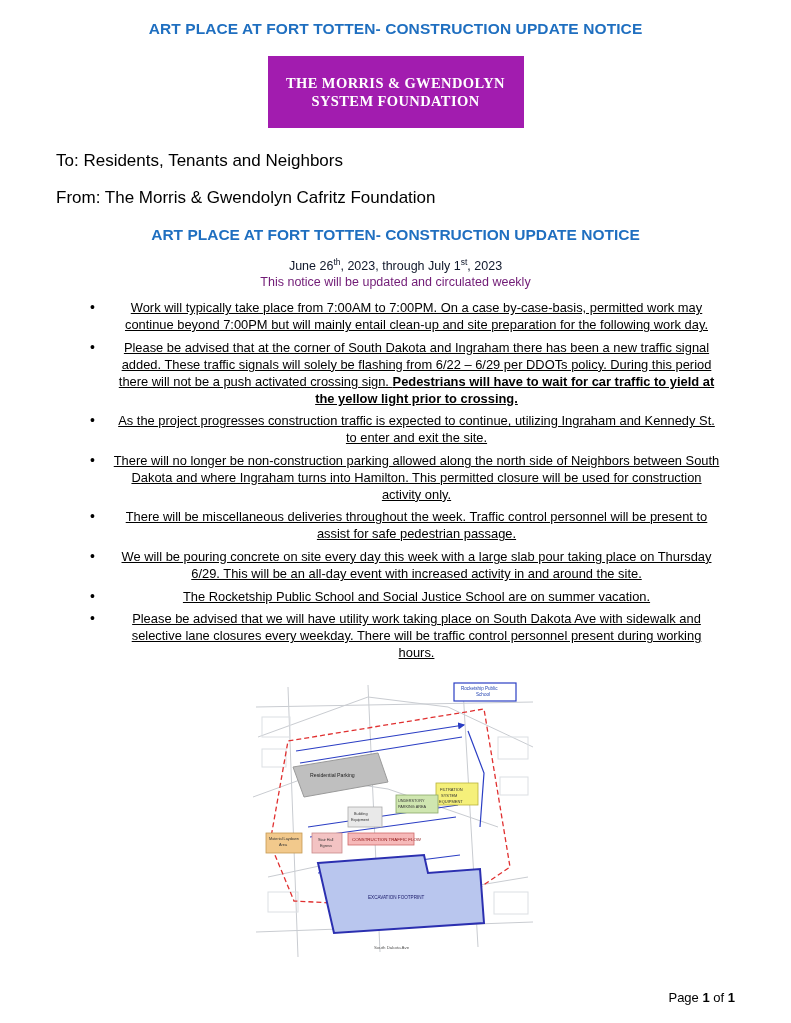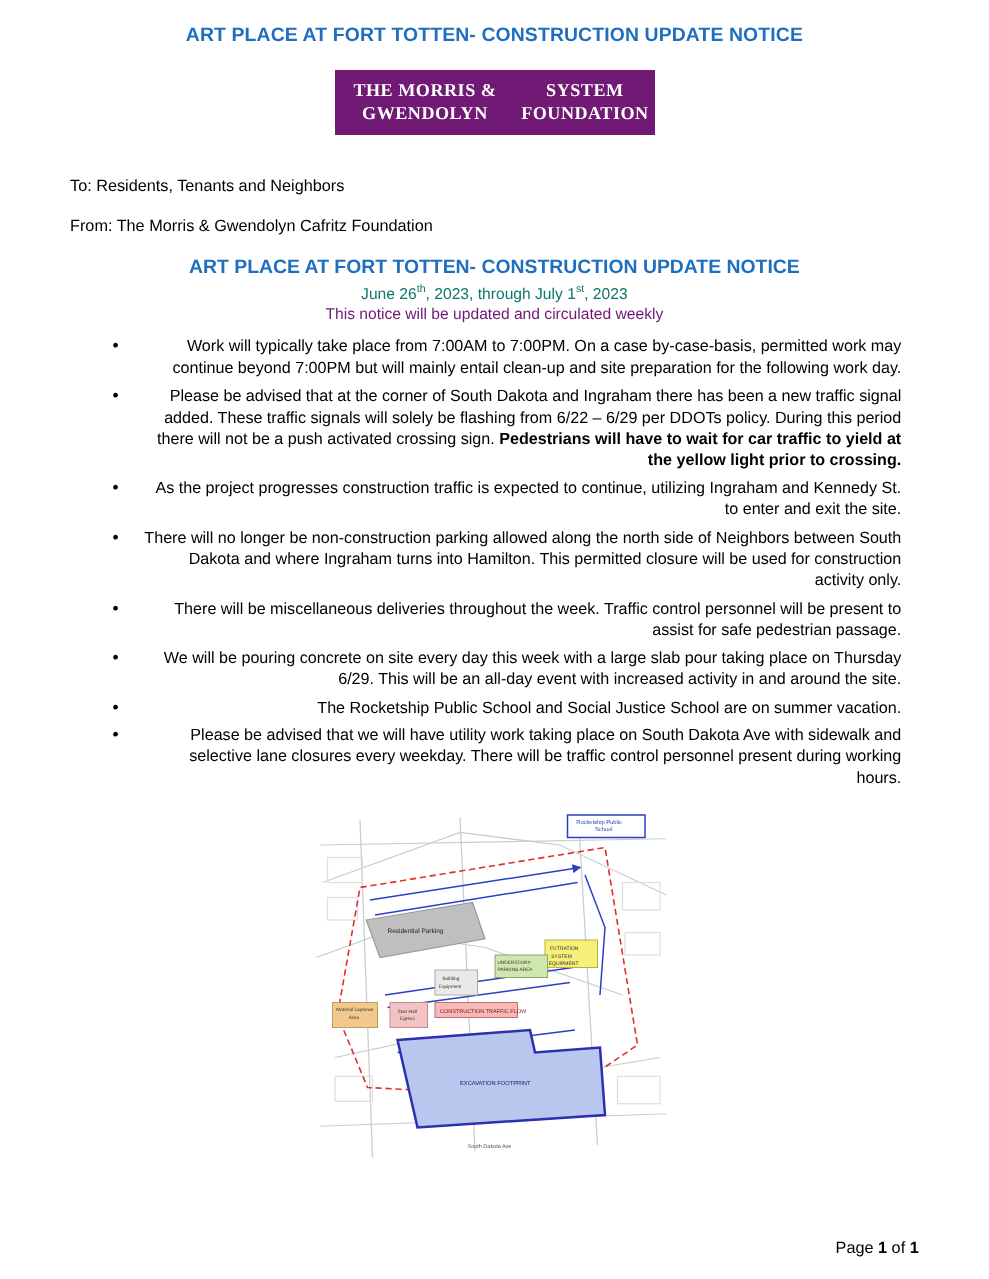--- a/index.html
+++ b/index.html
@@ -30,54 +30,54 @@
     letter-spacing: .1px;
     margin-top: 20px;
   }
   .logo-wrap {
     display: flex;
     justify-content: center;
     margin-top: 18px;
   }
   .logo-box {
     width: 256px;
-    height: 52px;
-    background: #701a75;
+    height: 72px;
+    background: #a21caf;
     display: flex;
-    flex-direction: row;
+    flex-direction: column;
     align-items: center;
     justify-content: center;
     color: #ffffff;
     font-family: "Liberation Serif", serif;
     font-weight: bold;
     font-size: 14.5px;
     line-height: 1.25;
     letter-spacing: .4px;
     text-align: center;
   }
   .addr-block {
-    margin-top: 32px;
-    font-size: 13px;
+    margin-top: 22px;
+    font-size: 17px;
     line-height: 1.35;
   }
   .addr-line {
     margin-bottom: 14px;
   }
   .subject-title {
     text-align: center;
     color: #1f6fc0;
     font-weight: bold;
     font-size: 15.5px;
     margin-top: 16px;
   }
   .subject-dates {
     text-align: center;
-    color: #0f766e;
+    color: #0f172a;
     font-size: 12.5px;
-    margin-top: 3px;
+    margin-top: 13px;
   }
   .subject-note {
     text-align: center;
     color: #701a75;
     font-size: 12.5px;
     margin-top: 2px;
   }
   sup {
     font-size: 68%;
     vertical-align: super;
@@ -86,21 +86,22 @@
     margin: 10px 0 0 0;
     padding: 0 14px 0 34px;
     list-style: none;
   }
   ul.bullets li {
     position: relative;
     font-size: 12.9px;
     line-height: 1.32;
     margin-bottom: 5.5px;
     padding-left: 22px;
-    text-align: right;
+    text-align: center;
+    text-decoration: underline;
   }
   ul.bullets li:before {
     content: "\2022";
     position: absolute;
     left: 0;
     top: -1px;
     font-size: 14px;
   }
   .bold-run {
     font-weight: bold;

